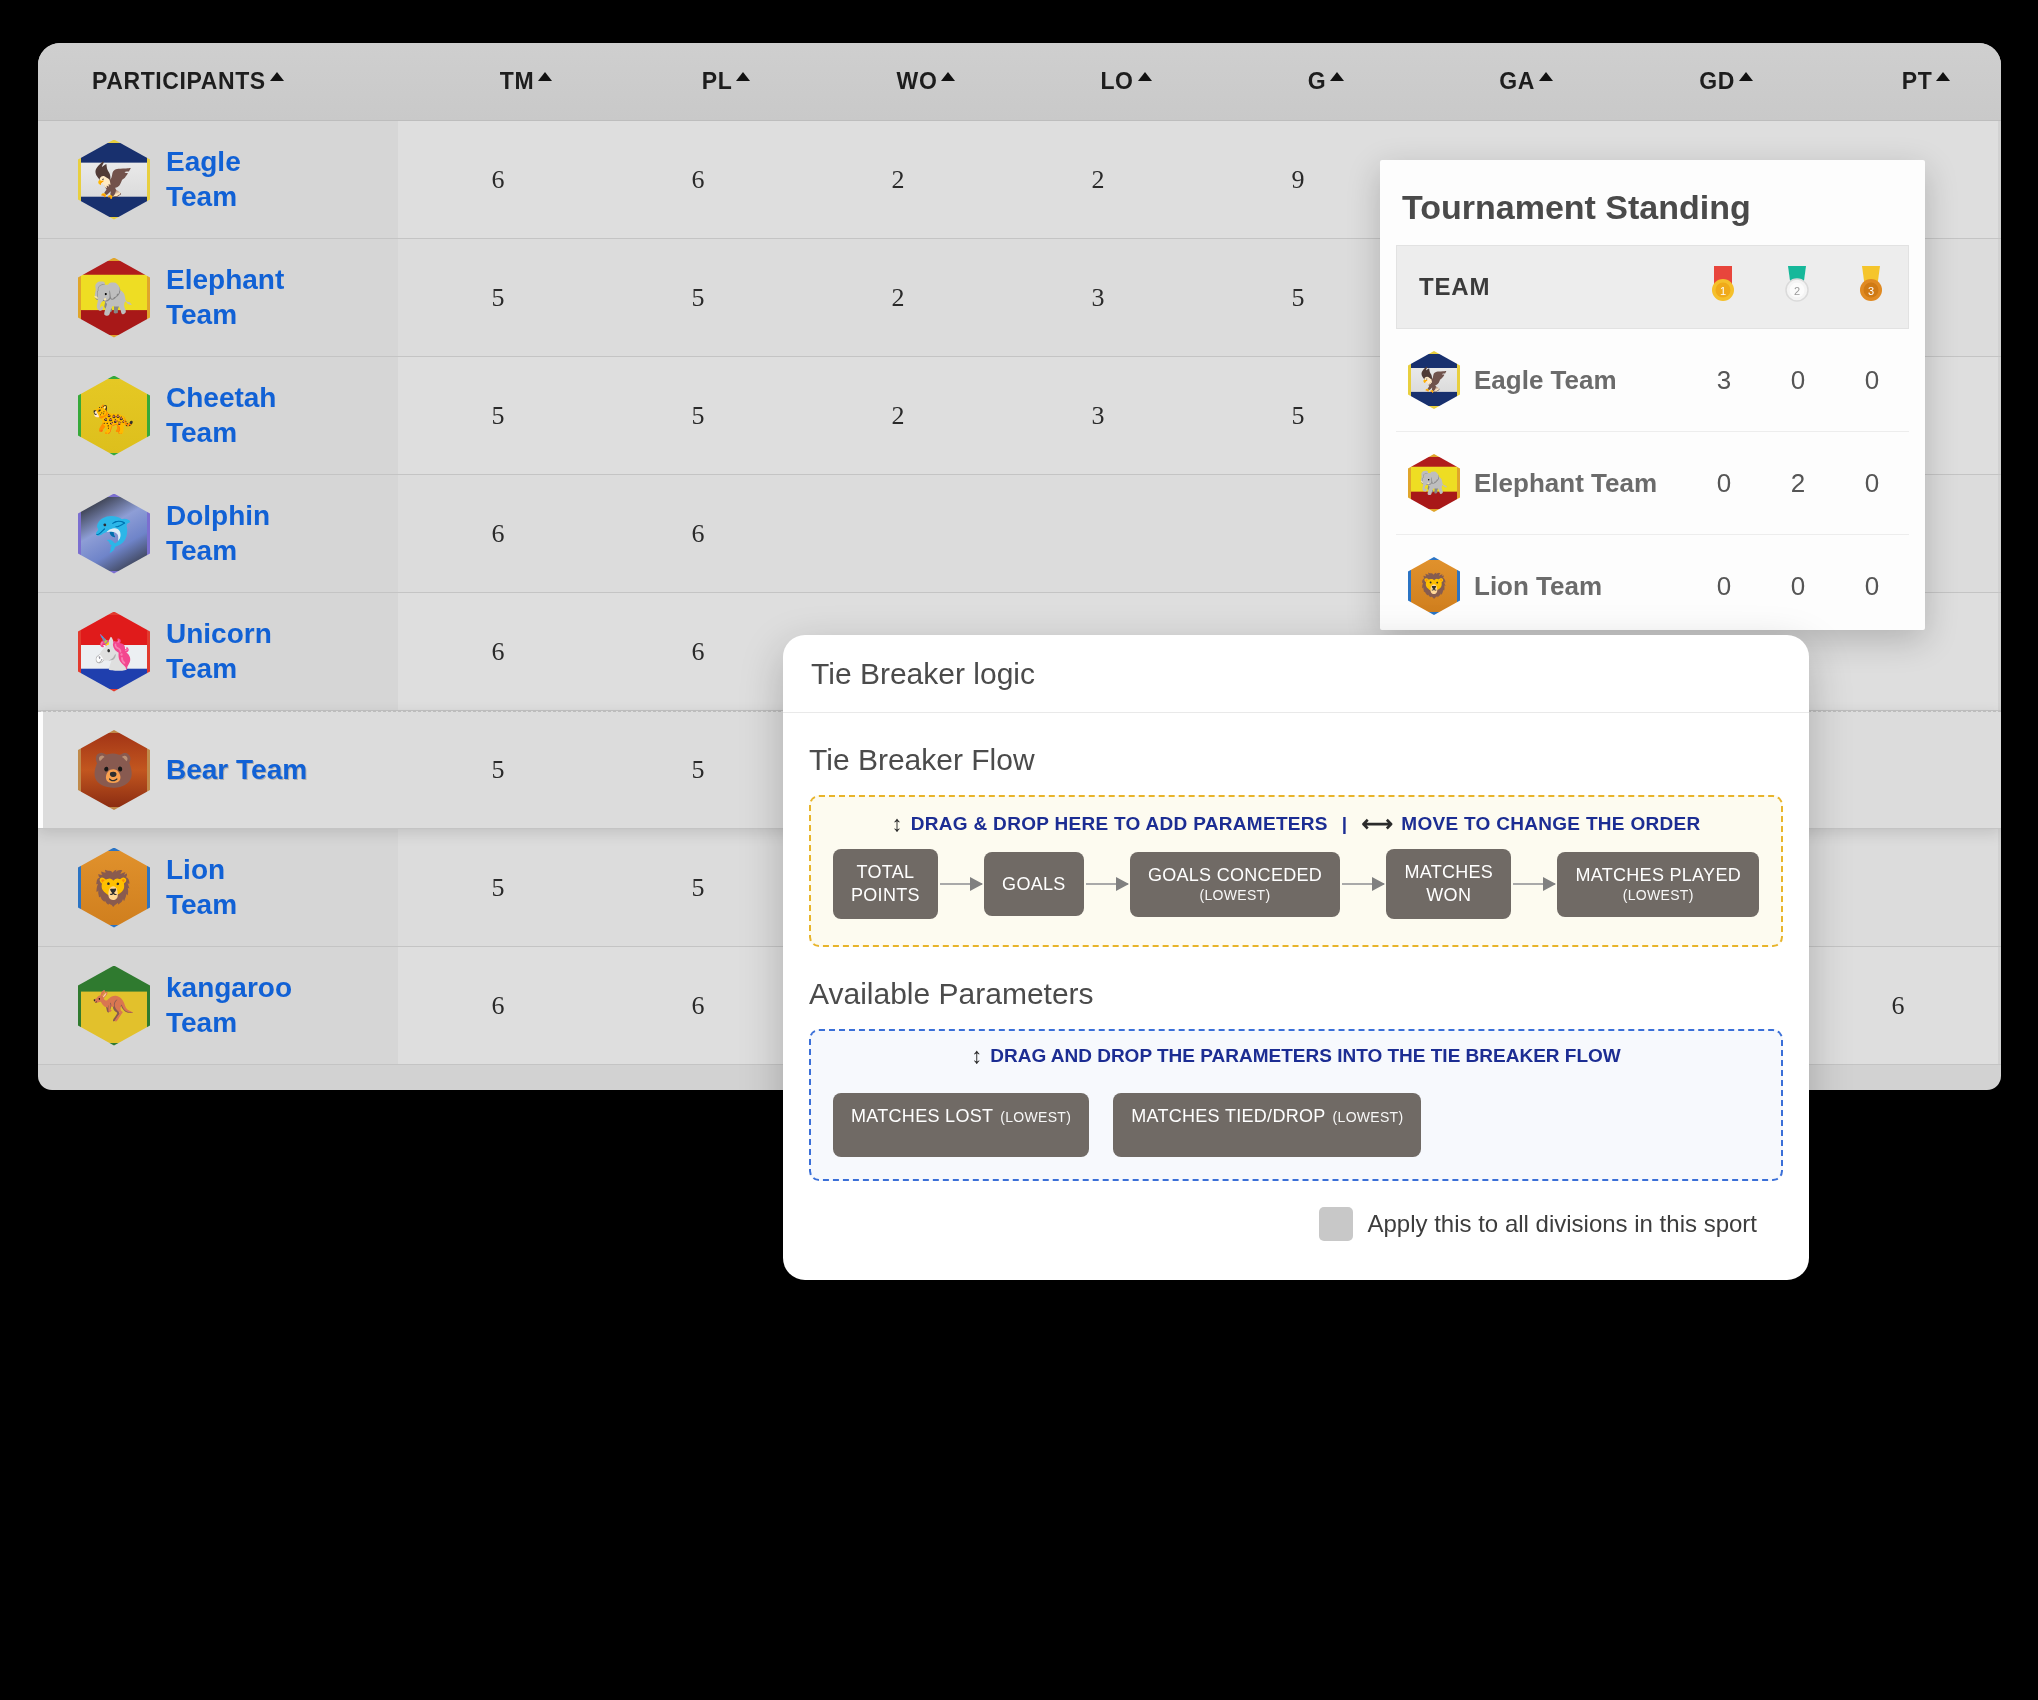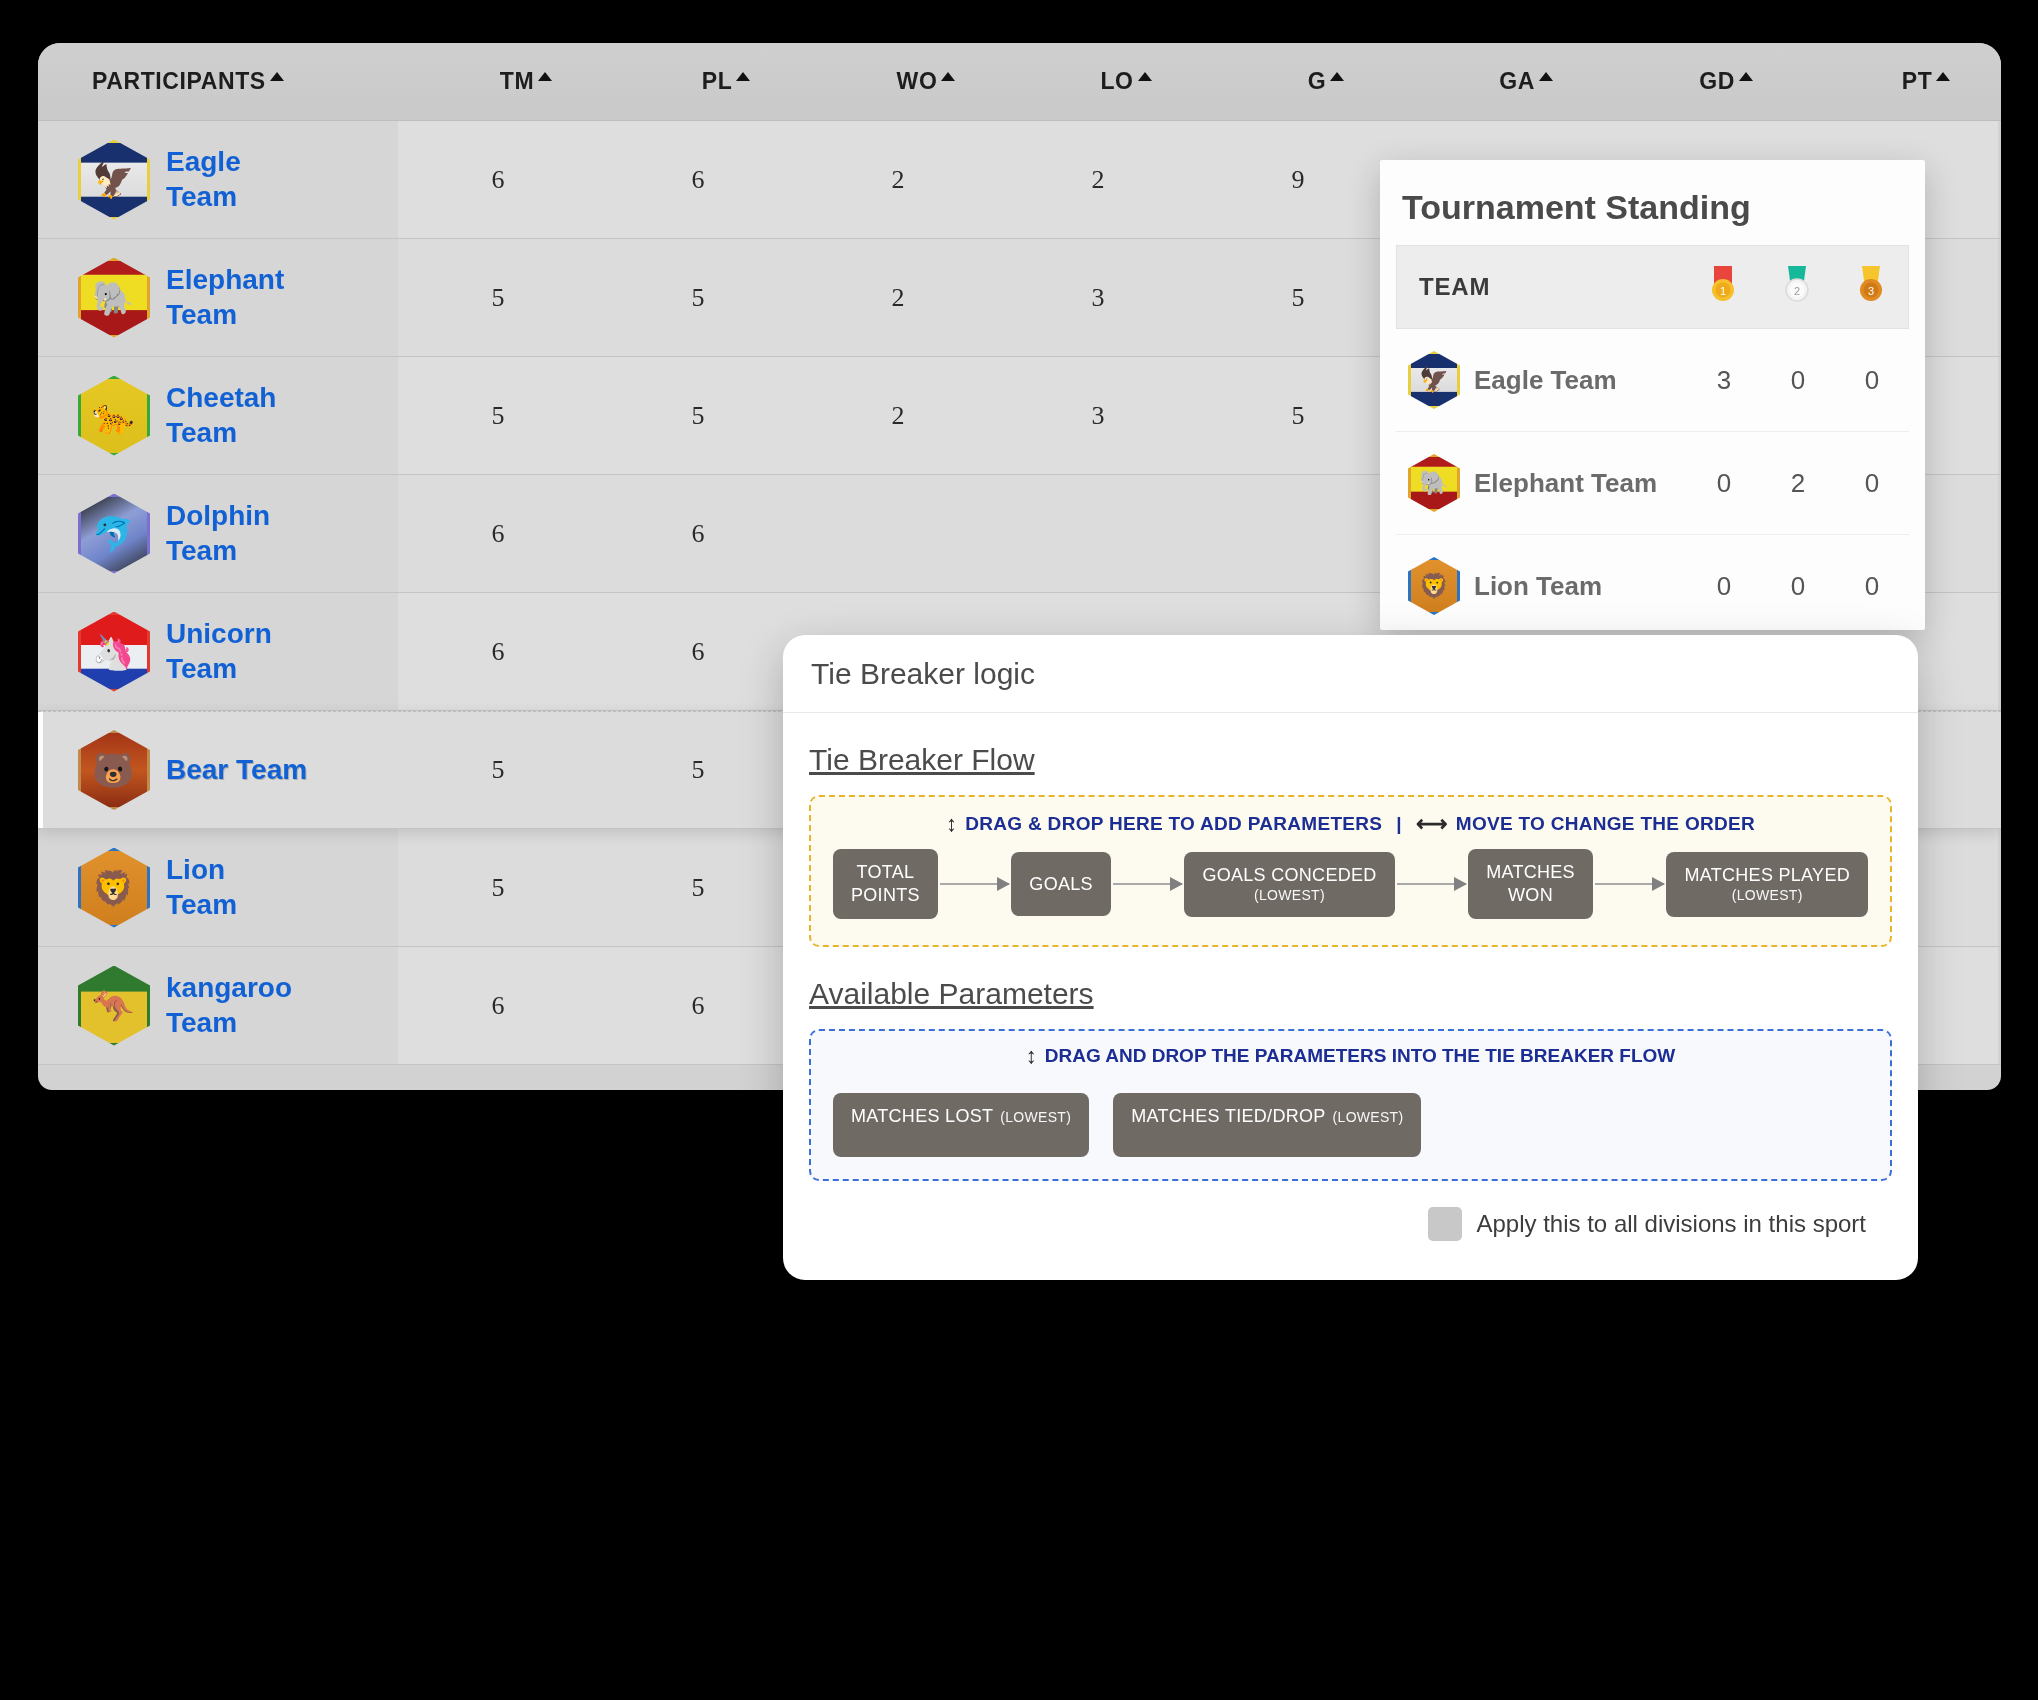--- a/index.html
+++ b/index.html
@@ -193,41 +193,40 @@
     width: 52px; height: 58px; flex: 0 0 52px;
     clip-path: polygon(50% 0%, 100% 25%, 100% 75%, 50% 100%, 0% 75%, 0% 25%);
     display: flex; align-items: center; justify-content: center;
     font-size: 24px; line-height: 1; overflow: hidden;
   }
 
   
   .dialog {
     position: absolute;
     left: 783px; top: 635px;
-    width: 1135px; height: 645px;
+    width: 1026px; height: 645px;
     background: #ffffff;
     border-radius: 22px;
     box-shadow: 0 14px 44px rgba(0,0,0,.22);
     z-index: 9;
     overflow: hidden;
   }
   .dialog-head {
     height: 78px;
     display: flex; align-items: center;
     padding-left: 28px;
     border-bottom: 1px solid #e9e9e9;
     font-size: 30px;
     color: #4b4b4b;
   }
   .dialog-body { padding: 30px 26px 0 26px; }
   .section-title {
     font-size: 30px;
     color: #4b4b4b;
     margin-bottom: 18px;
-    text-decoration: underline;
   }
   .flow-zone {
     background: #fdfbf0;
     border: 2px dashed #e8b42a;
     border-radius: 10px;
     padding: 16px 22px 26px 22px;
   }
   .dropzone-hint {
     display: flex; align-items: center; justify-content: center;
     gap: 8px;

